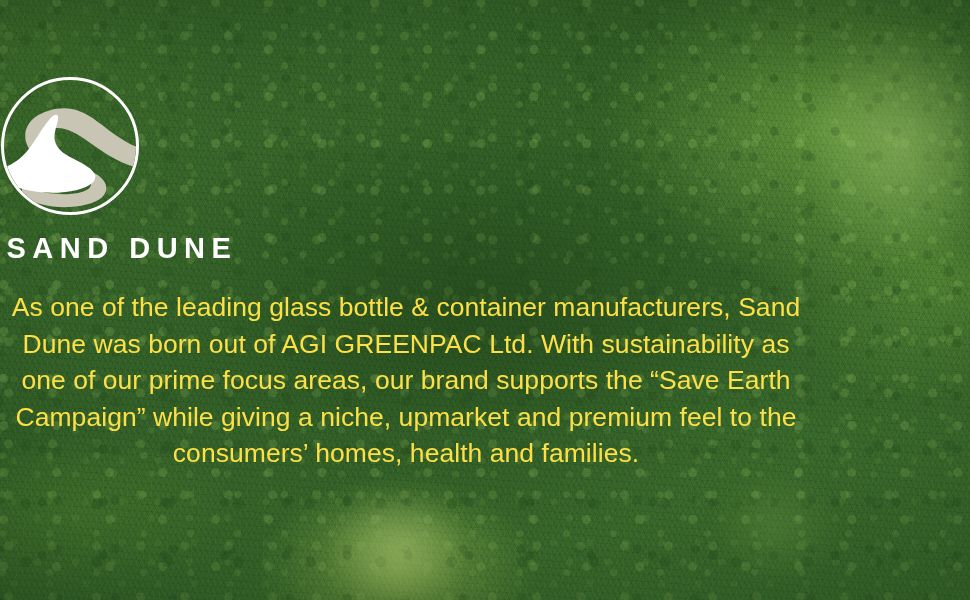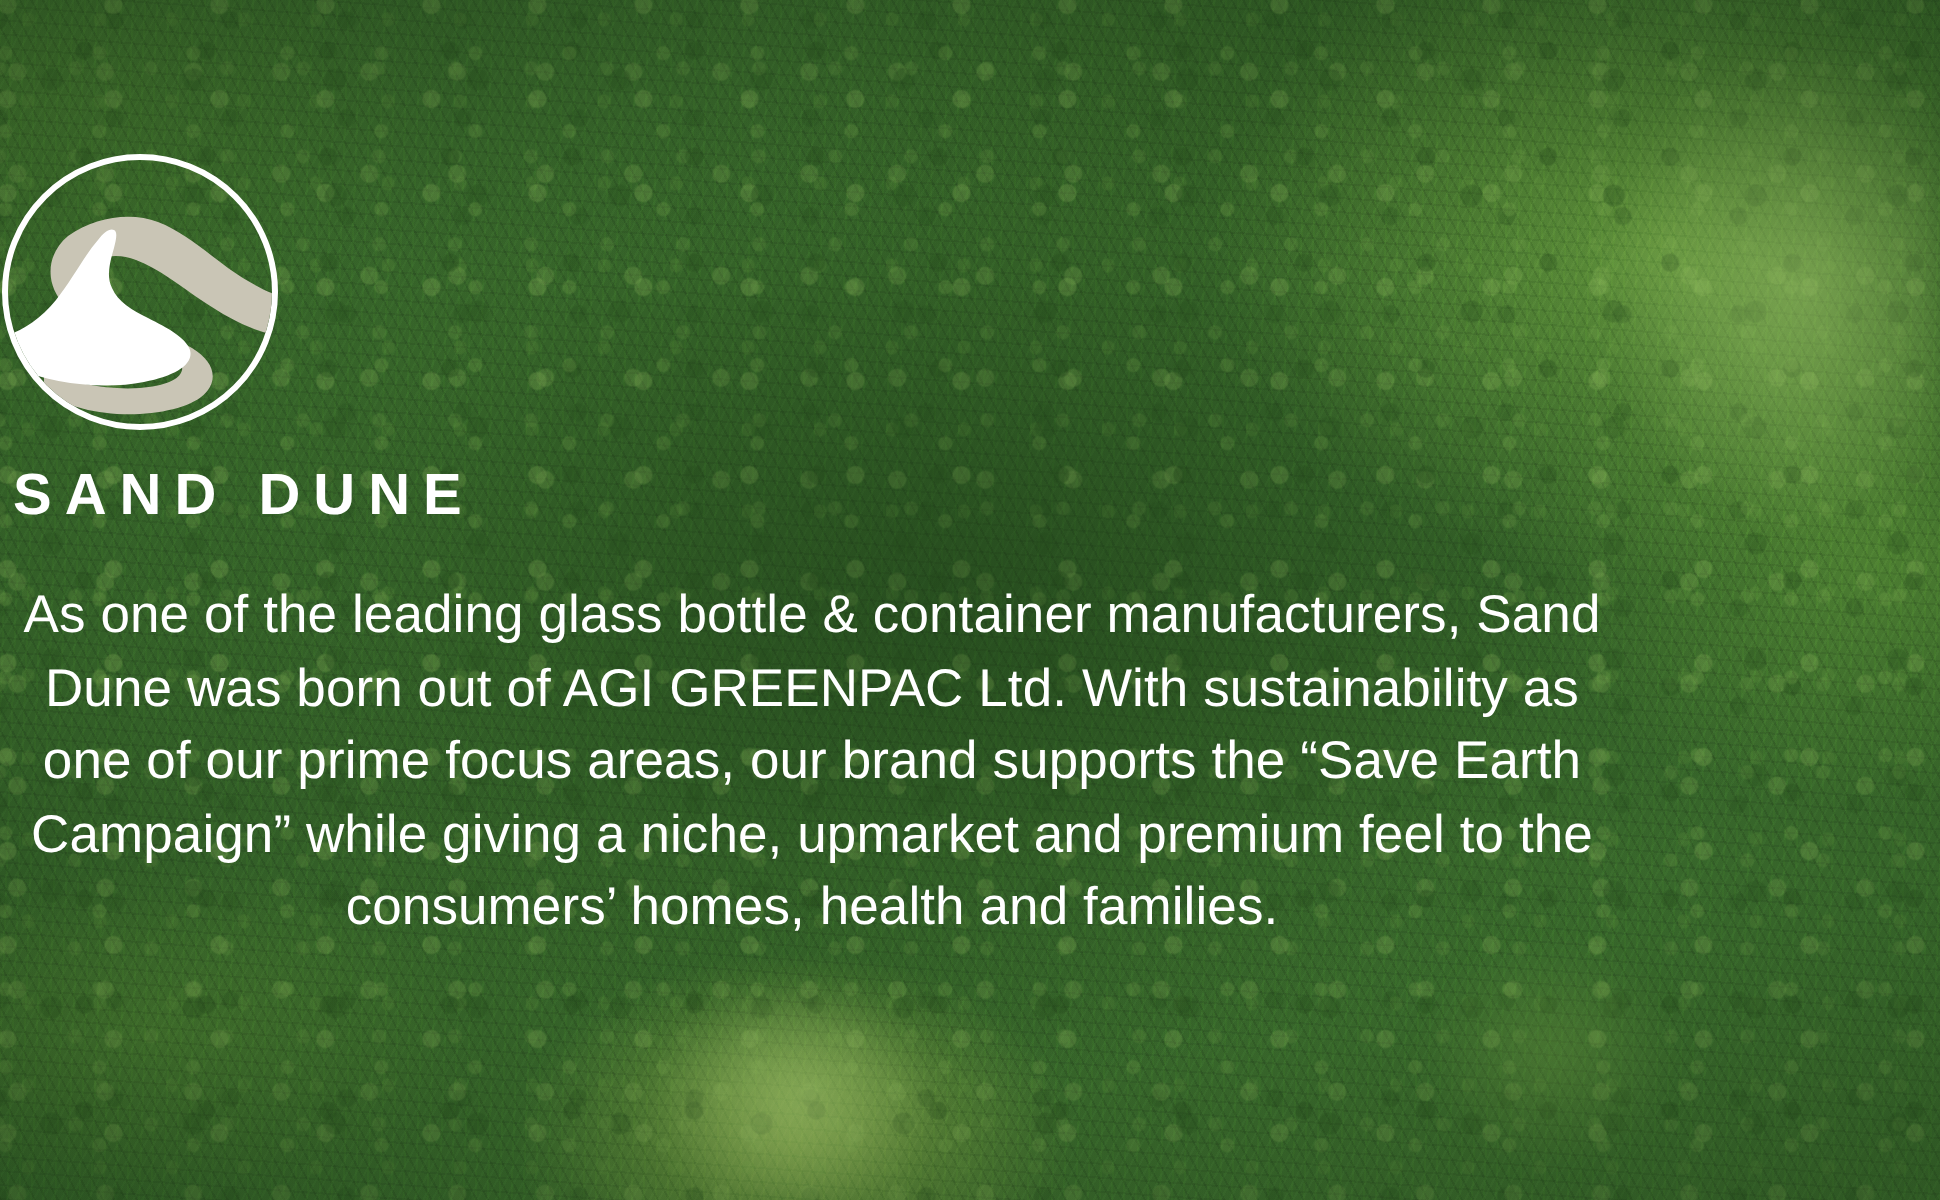--- a/index.html
+++ b/index.html
@@ -100,21 +100,21 @@
     letter-spacing:6.5px;
     line-height:1;
     text-indent:6.5px;
     white-space:nowrap;
   }
 
   .blurb{
     margin-top:26px;
     width:812px;
     text-align:center;
-    color:#ffffff;
+    color:#fde047;
     font-size:26.5px;
     line-height:36.5px;
     font-weight:400;
     letter-spacing:.05px;
   }
 </style>
 </head>
 <body>
 
 <div class="banner">

